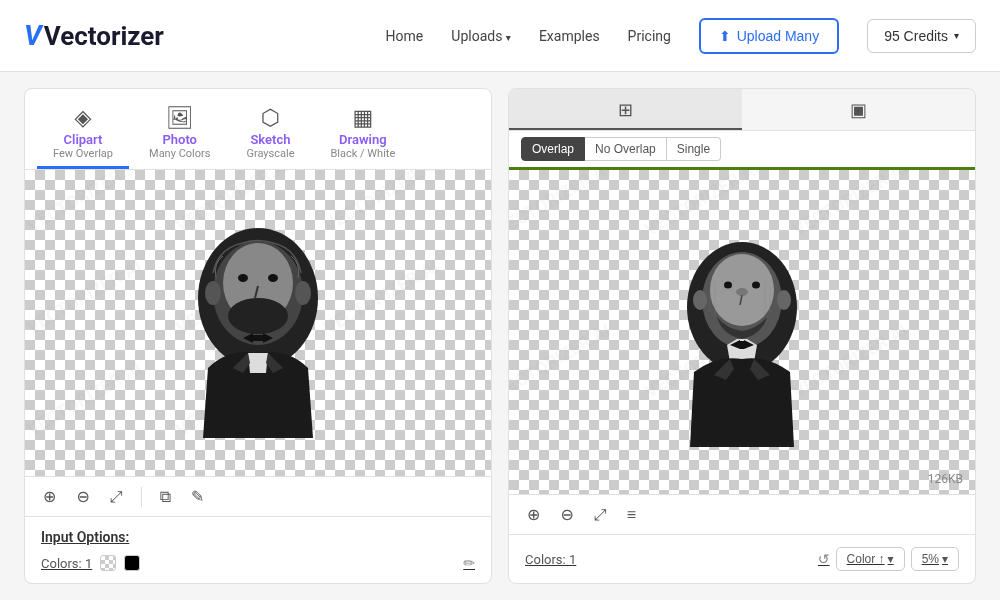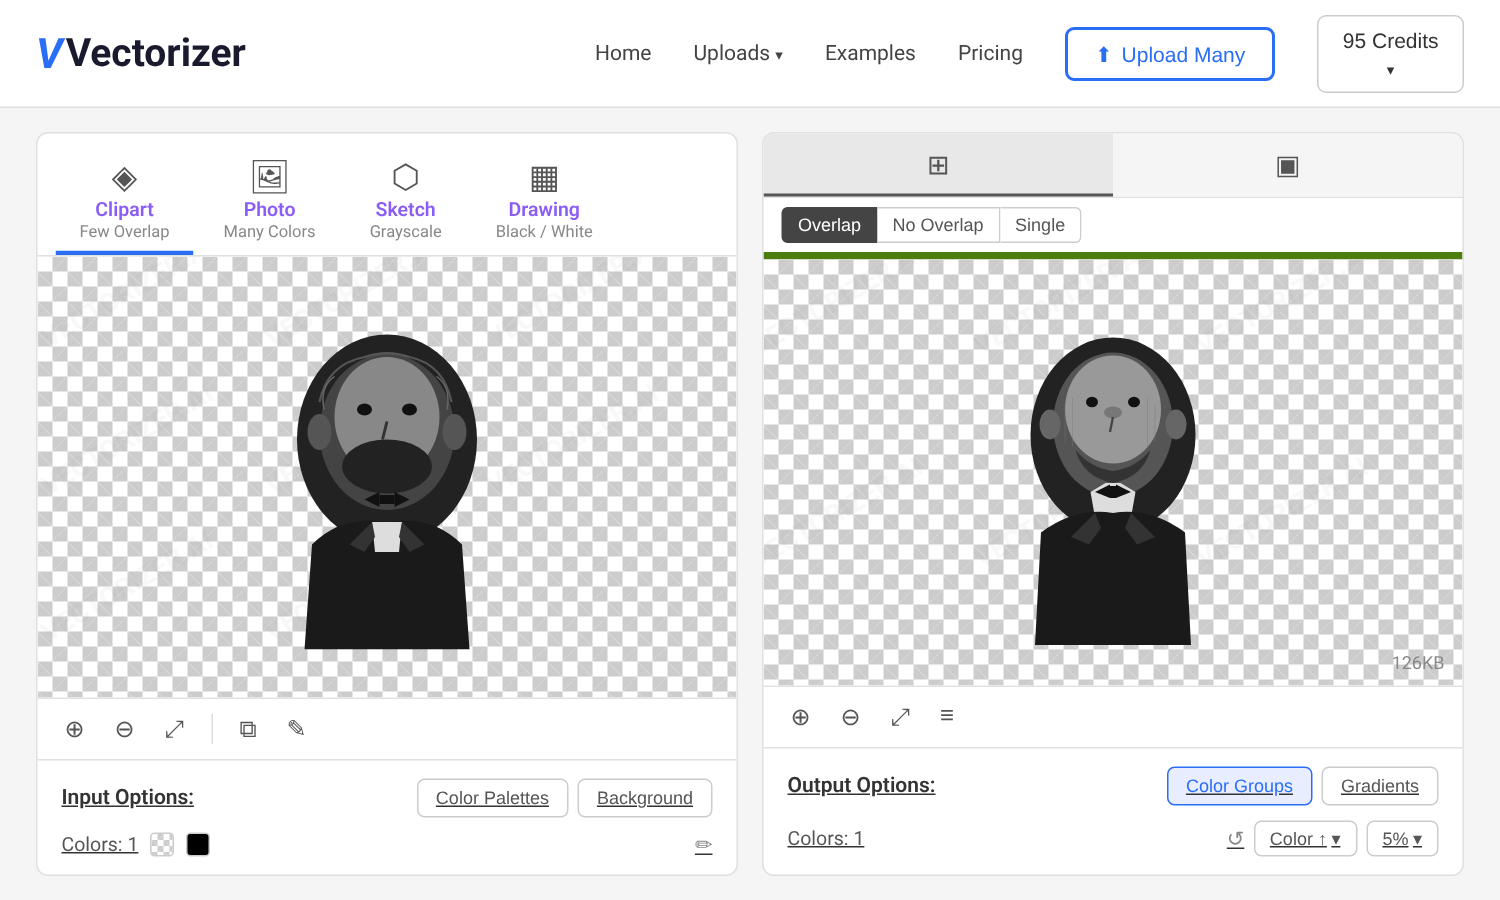--- a/index.html
+++ b/index.html
@@ -56,21 +56,20 @@
       border: 1px solid #ccc;
       color: #333;
       padding: 8px 16px;
       border-radius: 6px;
       cursor: pointer;
       font-size: 14px;
       font-weight: 500;
       display: flex;
       align-items: center;
       gap: 6px;
-      flex-direction: column;
     }
 
     
     .main {
       display: flex;
       gap: 16px;
       padding: 16px 24px;
       height: calc(100vh - 72px);
       overflow: hidden;
     }
@@ -140,21 +139,21 @@
       border-bottom: 2px solid #555;
     }
     .output-mode-tab .tab-icon { font-size: 18px; color: #555; }
     .output-mode-tab .tab-label { font-size: 13px; font-weight: 600; }
 
     
     .sub-tabs {
       display: flex;
       gap: 0;
       padding: 6px 12px;
-      border-bottom: 5px solid #4d7c0f;
+      border-bottom: 3px solid #4d7c0f;
       align-items: flex-start;
     }
     .sub-tab {
       padding: 4px 10px;
       font-size: 12px;
       border: 1px solid #ccc;
       cursor: pointer;
       background: #fff;
       color: #555;
     }
@@ -492,24 +491,20 @@
       <button class="toolbar-btn">⊖</button>
       <button class="toolbar-btn">⤢</button>
       <div class="toolbar-sep"></div>
       <button class="toolbar-btn">⧉</button>
       <button class="toolbar-btn">✎</button>
     </div>
 
     <div class="options-area">
       <div class="options-header">
         <span class="options-title">Input Options:</span>
-        <div class="options-btns">
-          <button class="opt-btn">Color Palettes</button>
-          <button class="opt-btn">Background</button>
-        </div>
       </div>
       <div class="colors-row">
         <span>Colors: 1</span>
         <span class="color-swatch" style="background: transparent; background-image: linear-gradient(45deg, #ccc 25%, transparent 25%), linear-gradient(-45deg, #ccc 25%, transparent 25%), linear-gradient(45deg, transparent 75%, #ccc 75%), linear-gradient(-45deg, transparent 75%, #ccc 75%); background-size: 8px 8px; background-position: 0 0, 0 4px, 4px -4px, -4px 0px; background-color: #fff;"></span>
         <span class="color-swatch" style="background: #000;"></span>
         <button class="pencil-btn">✏</button>
       </div>
     </div>
   </div>
 
@@ -580,27 +575,20 @@
     </div>
 
     <div class="toolbar">
       <button class="toolbar-btn">⊕</button>
       <button class="toolbar-btn">⊖</button>
       <button class="toolbar-btn">⤢</button>
       <button class="toolbar-btn">≡</button>
     </div>
 
     <div class="options-area">
-      <div class="options-header">
-        <span class="options-title">Output Options:</span>
-        <div class="output-opt-btns">
-          <button class="out-opt-btn active">Color Groups</button>
-          <button class="out-opt-btn">Gradients</button>
-        </div>
-      </div>
       <div class="colors-row">
         <span>Colors: 1</span>
         <div class="color-controls">
           <button class="reset-btn">↺</button>
           <button class="color-sort-btn">
             <span>Color ↑</span>
             <span>▾</span>
           </button>
           <button class="percent-btn">
             <span>5%</span>

